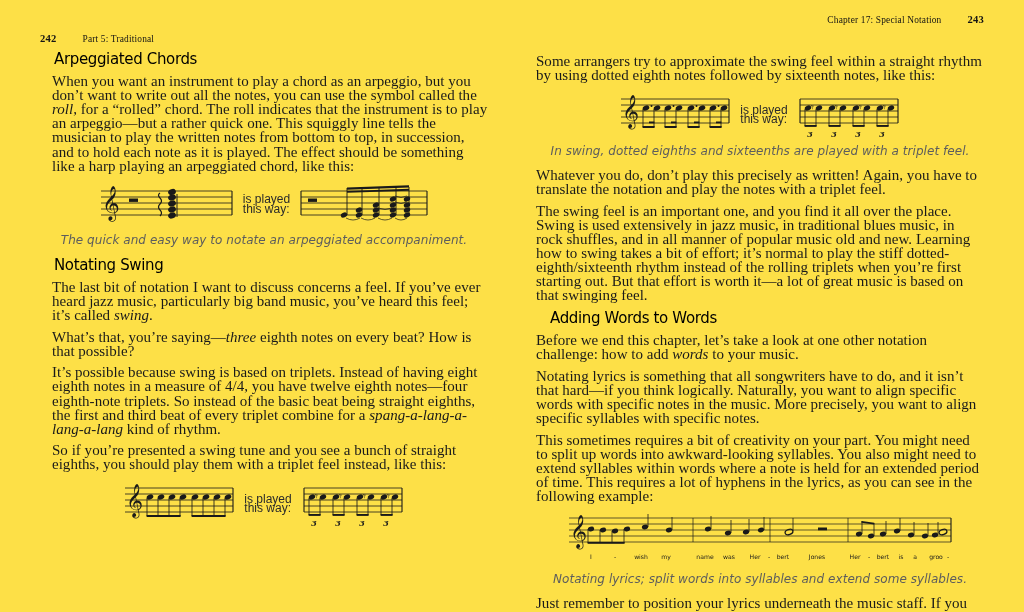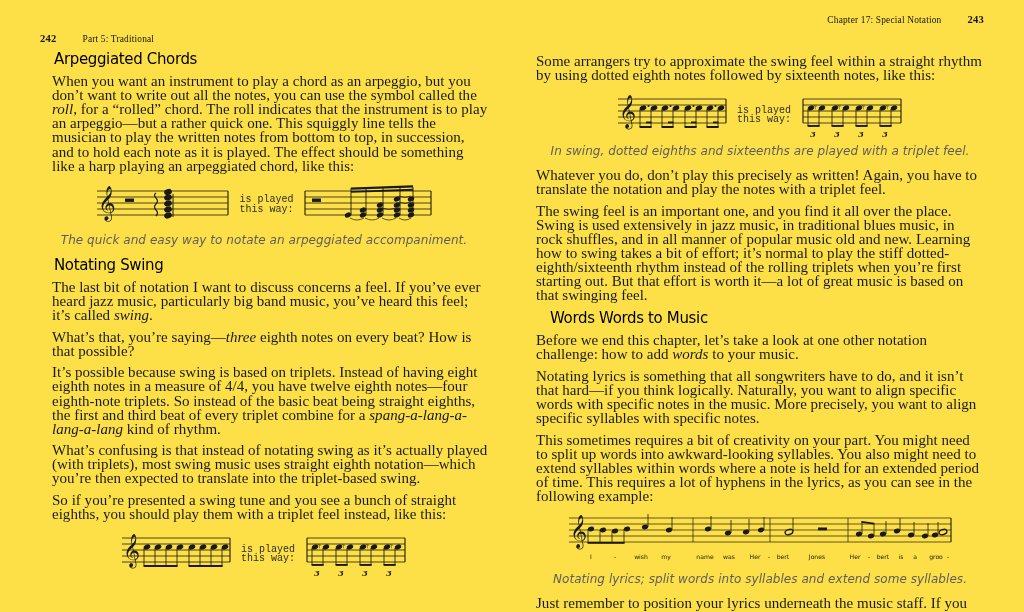--- a/index.html
+++ b/index.html
@@ -92,22 +92,22 @@
   .music-fig {
     margin: 9px 0 10px 0;
   }
   .music-row {
     display: flex;
     align-items: center;
     justify-content: center;
     gap: 9px;
   }
   .played-label {
-    font-family: Liberation Mono, monospace;
-    font-size: 10px;
+    font-family: Liberation Sans, sans-serif;
+    font-size: 12px;
     line-height: 9.4px;
     color: #2b2b2b;
     white-space: nowrap;
   }
   svg { display: block; }
   .lyrics-row {
     display: flex;
     justify-content: center;
   }
 </style>
@@ -221,23 +221,20 @@
     <p class="body">The last bit of notation I want to discuss concerns a feel. If you’ve ever heard jazz music,
       particularly big band music, you’ve heard this feel; it’s called <i>swing</i>.</p>
 
 
     <p class="body">What’s that, you’re saying—<i>three</i> eighth notes on every beat? How is that possible?</p>
 
     <p class="body">It’s possible because swing is based on triplets. Instead of having eight eighth notes in a
       measure of 4/4, you have twelve eighth notes—four eighth-note triplets. So instead of the basic
       beat being straight eighths, the first and third beat of every triplet combine for a <i>spang-a-lang-a-lang-a-lang</i> kind of rhythm.</p>
 
-    <p class="body">What’s confusing is that instead of notating swing as it’s actually played (with triplets), most
-      swing music uses straight eighth notation—which you’re then expected to translate into the
-      triplet-based swing.</p>
 
     <p class="body">So if you’re presented a swing tune and you see a bunch of straight eighths, you should play
       them with a triplet feel instead, like this:</p>
 
     <div class="music-fig">
       <div class="music-row">
 
         <svg width="112" height="48" viewBox="0 0 112 48">
           <g stroke="#1a1a1a" stroke-width="0.8">
             <line x1="2" y1="8" x2="110" y2="8"></line>
@@ -445,21 +442,21 @@
           </g>
         </svg>
       </div>
       <div class="caption">In swing, dotted eighths and sixteenths are played with a triplet feel.</div>
     </div>
 
     <p class="body" style="margin-top:10px">Whatever you do, don’t play this precisely as written! Again, you have to translate the notation and play the notes with a triplet feel.</p>
 
     <p class="body">The swing feel is an important one, and you find it all over the place. Swing is used extensively in jazz music, in traditional blues music, in rock shuffles, and in all manner of popular music old and new. Learning how to swing takes a bit of effort; it’s normal to play the stiff dotted-eighth/sixteenth rhythm instead of the rolling triplets when you’re first starting out. But that effort is worth it—a lot of great music is based on that swinging feel.</p>
 
-    <h1 class="chapter-head h-top-gap-lg">Words Words to Music</h1>
+    <h1 class="chapter-head h-top-gap-lg">Adding Words to Words</h1>
 
     <p class="body">Before we end this chapter, let’s take a look at one other notation challenge: how to add <i>words</i>
       to your music.</p>
 
     <p class="body">Notating lyrics is something that all songwriters have to do, and it isn’t that hard—if you think logically. Naturally, you want to align specific words with specific notes in the music. More precisely, you want to align specific syllables with specific notes.</p>
 
     <p class="body">This sometimes requires a bit of creativity on your part. You might need to split up words into awkward-looking syllables. You also might need to extend syllables within words where a note is held for an extended period of time. This requires a lot of hyphens in the lyrics, as you can see in the following example:</p>
 
     <div class="music-fig">
       <div class="lyrics-row">

